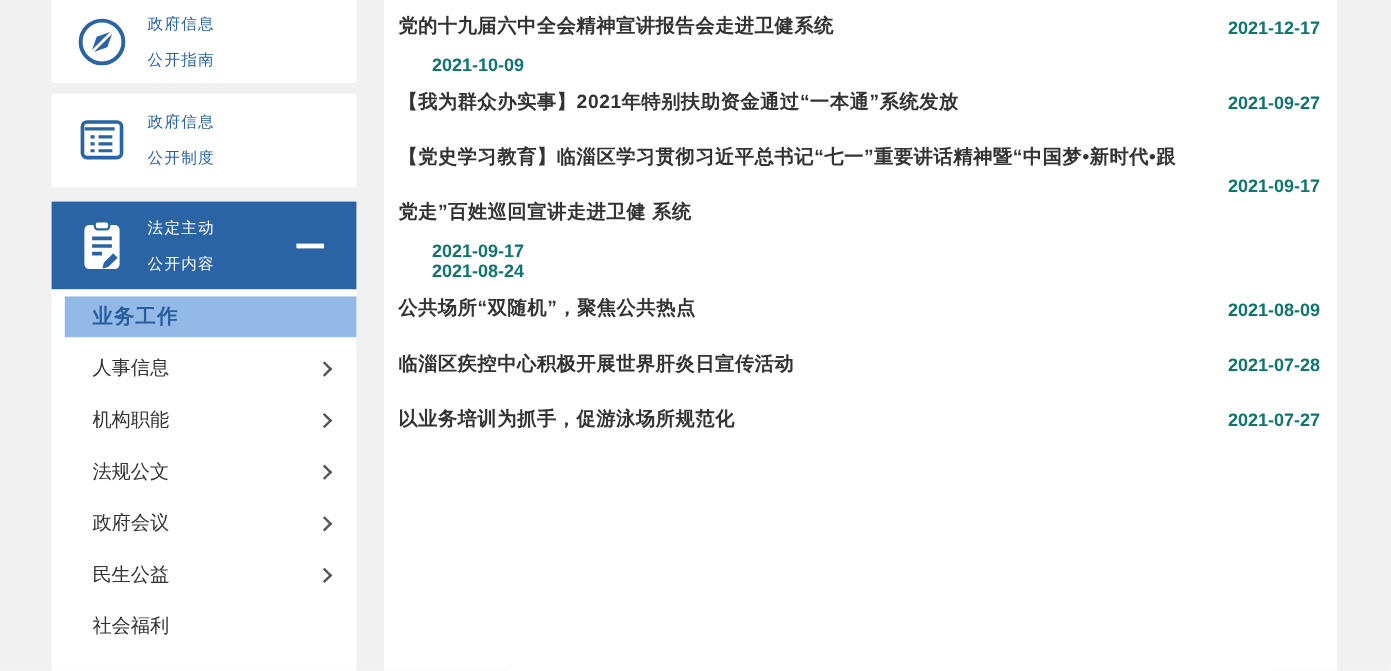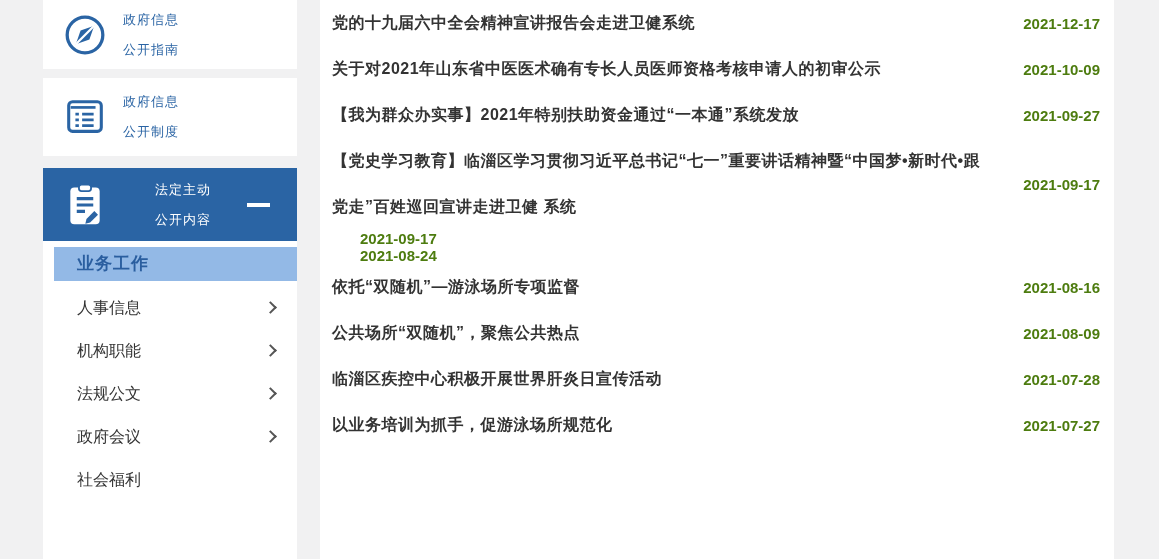--- a/index.html
+++ b/index.html
@@ -16,21 +16,21 @@
     background:#fff; display:flex; align-items:center;
     padding-left:18px; margin-bottom:9px;
   }
   .nav-block .blk-icon { width:48px; height:48px; flex:0 0 48px; display:flex; align-items:center; justify-content:center; }
   .nav-block .blk-text {
     margin-left:14px; font-size:13px; line-height:30px;
     color:#2a64a4; letter-spacing:1px; font-weight:500;
   }
   .blk-1 { height:69px; }
   .blk-2 { height:78px; margin-bottom:12px; }
-  .blk-active { height:73px; background:#2a64a4; margin-bottom:0; position:relative;gap:32px; }
+  .blk-active { height:73px; background:#2a64a4; margin-bottom:0; position:relative; }
   .blk-active .blk-text { color:#fff; }
   .collapse-dash {
     position:absolute; right:27px; top:50%; margin-top:-2px;
     width:23px; height:4px; background:#fff;
   }
 
   .submenu { background:#fff; padding-top:6px; padding-bottom:60px; }
   .active-row {
     margin-left:11px; height:34px; line-height:34px;
     background:#93b9e6; color:#2a5e9f;
@@ -54,21 +54,21 @@
     position:absolute; left:320px; top:0; width:794px; height:559px;
     background:#fff; overflow:hidden;font-weight:bold;
   }
   .news-list { list-style:none; padding:0 14px 0 12px; }
   .news-item { display:flex; align-items:center; cursor:pointer; }
   .news-title {
     flex:1; font-size:16px; line-height:46px; color:#333;
     letter-spacing:0.5px;
   }
   .news-date {
-    flex:0 0 auto; margin-left:28px; font-size:15px; color:#4d7c0f;
+    flex:0 0 auto; margin-left:28px; font-size:15px; color:#0f766e;
     white-space:nowrap;
   }
 </style>
 </head>
 <body>
 
 <div class="sidebar">
 
   <div class="nav-block blk-1">
     <span class="blk-icon">
@@ -127,56 +127,55 @@
       </li>
       <li class="menu-item">
         <span class="label">法规公文</span>
         <span class="chev"></span>
       </li>
       <li class="menu-item">
         <span class="label">政府会议</span>
         <span class="chev"></span>
       </li>
       <li class="menu-item">
+        <span class="label">民生公益</span>
+        <span class="chev"></span>
+      </li>
+      <li class="menu-item">
         <span class="label">社会福利</span>
 
       </li>
     </ul>
   </div>
 </div>
 
 <div class="content">
   <ul class="news-list">
     <li class="news-item">
       <span class="news-title">党的十九届六中全会精神宣讲报告会走进卫健系统</span>
       <span class="news-date">2021-12-17</span>
     </li>
     <li class="news-item">
-      <span class="news-title">关于对2021年山东省中医医术确有专长人员医师资格考核申请人的初审公示</span>
       <span class="news-date">2021-10-09</span>
     </li>
     <li class="news-item">
       <span class="news-title">【我为群众办实事】2021年特别扶助资金通过“一本通”系统发放</span>
       <span class="news-date">2021-09-27</span>
     </li>
     <li class="news-item">
       <span class="news-title">【党史学习教育】临淄区学习贯彻习近平总书记“七一”重要讲话精神暨“中国梦•新时代•跟党走”百姓巡回宣讲走进卫健 系统</span>
       <span class="news-date">2021-09-17</span>
     </li>
     <li class="news-item">
       <span class="news-date">2021-09-17</span>
     </li>
     <li class="news-item">
       <span class="news-date">2021-08-24</span>
     </li>
     <li class="news-item">
-      <span class="news-title">依托“双随机”—游泳场所专项监督</span>
-      <span class="news-date">2021-08-16</span>
-    </li>
-    <li class="news-item">
       <span class="news-title">公共场所“双随机”，聚焦公共热点</span>
       <span class="news-date">2021-08-09</span>
     </li>
     <li class="news-item">
       <span class="news-title">临淄区疾控中心积极开展世界肝炎日宣传活动</span>
       <span class="news-date">2021-07-28</span>
     </li>
     <li class="news-item">
       <span class="news-title">以业务培训为抓手，促游泳场所规范化</span>
       <span class="news-date">2021-07-27</span>

